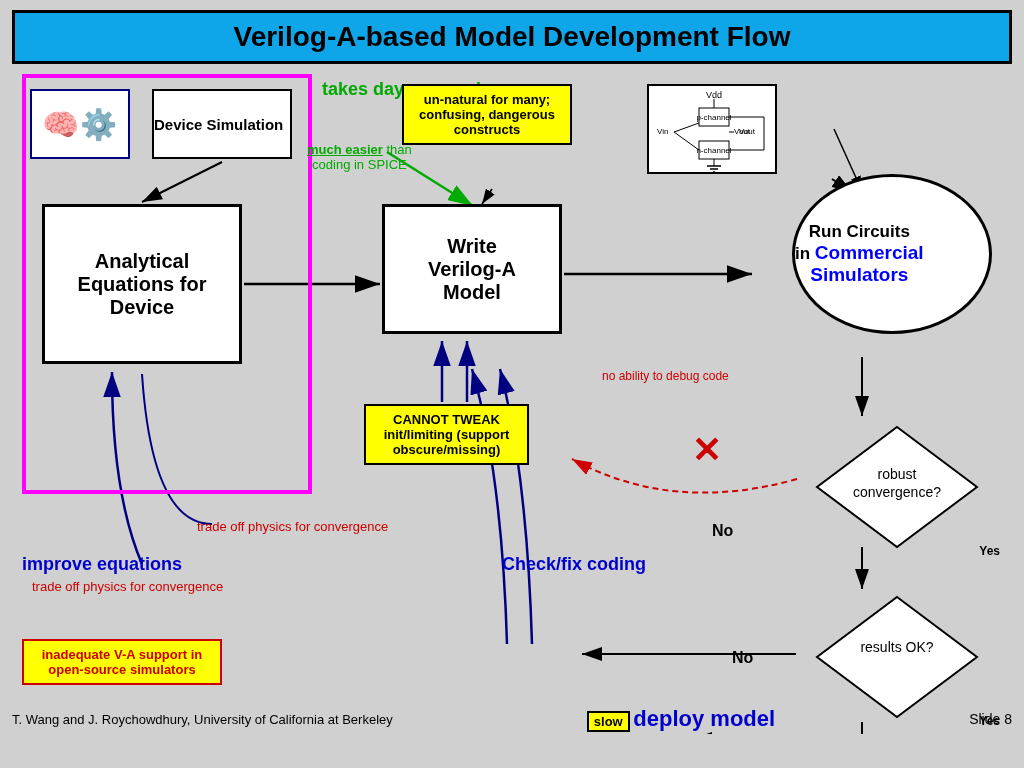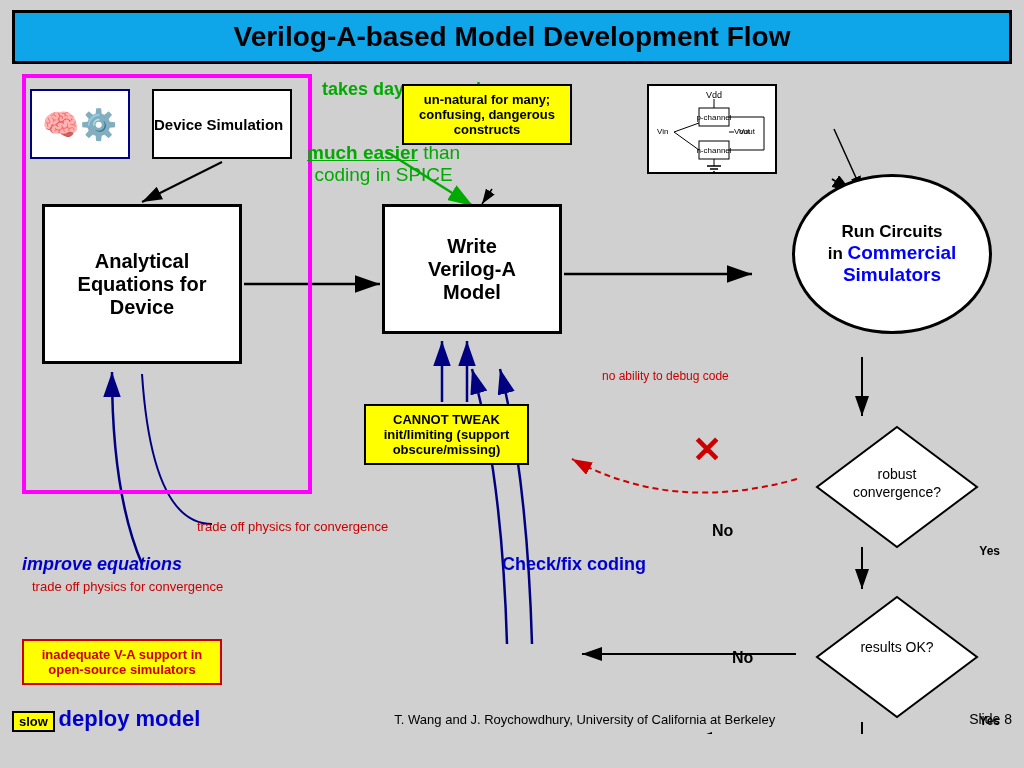--- a/index.html
+++ b/index.html
@@ -118,21 +118,20 @@
       position: absolute;
       right: 20px;
       top: 100px;
       width: 200px;
       height: 160px;
       border: 3px solid black;
       background: white;
       border-radius: 50%;
       display: flex;
       align-items: center;
-      justify-content: center;
       text-align: center;
       font-size: 17px;
       font-weight: bold;
     }
 
     .run-circuits-ellipse .commercial {
       color: #0000ff;
       font-size: 19px;
     }
 
@@ -174,21 +173,20 @@
     }
 
     
     .improve-eq {
       position: absolute;
       left: 10px;
       top: 480px;
       color: #0000cc;
       font-size: 18px;
       font-weight: bold;
-      font-style: italic;
     }
 
     .trade-off-bottom {
       position: absolute;
       left: 20px;
       top: 505px;
       color: #cc0000;
       font-size: 13px;
       text-align: center;
     }
@@ -422,21 +420,21 @@
         <line x1="80" y1="64" x2="115" y2="64" stroke="black" stroke-width="1"></line>
         <text x="90" y="48" font-size="8">Vout</text>
       </svg>
     </div>
 
     <div class="green-text takes-days">
       <span>takes days
 or weeks</span>
     </div>
 
-    <div style="position:absolute; left:295px; top:68px; color:#00aa00; font-size:19px; text-align:center;">
+    <div style="position:absolute; left:295px; top:68px; color:#00aa00; font-size:13px; text-align:center;">
       <u style="font-weight:bold;">much easier</u> than<br>coding in SPICE
     </div>
 
     <div class="yellow-box unnatural-box">
       <span>un-natural
 for many;
 confusing,
 dangerous
 constructs</span>
     </div>
@@ -500,22 +498,22 @@
     <div class="check-fix">
       <span>Check/fix coding</span>
     </div>
 
     <div class="inadequate-box">
       <span>inadequate V-A support in
 open-source simulators</span>
     </div>
 
     <div class="footer">
+      <span>T. Wang and J. Roychowdhury, University of California at Berkeley</span>
       <span>
         <span class="slow-badge">slow</span>
         <span class="deploy-text">deploy model</span>
       </span>
-      <span>T. Wang and J. Roychowdhury, University of California at Berkeley</span>
       <span class="slide-num">Slide 8</span>
     </div>
 
   </div>
 </div>
 
 </body></html>

